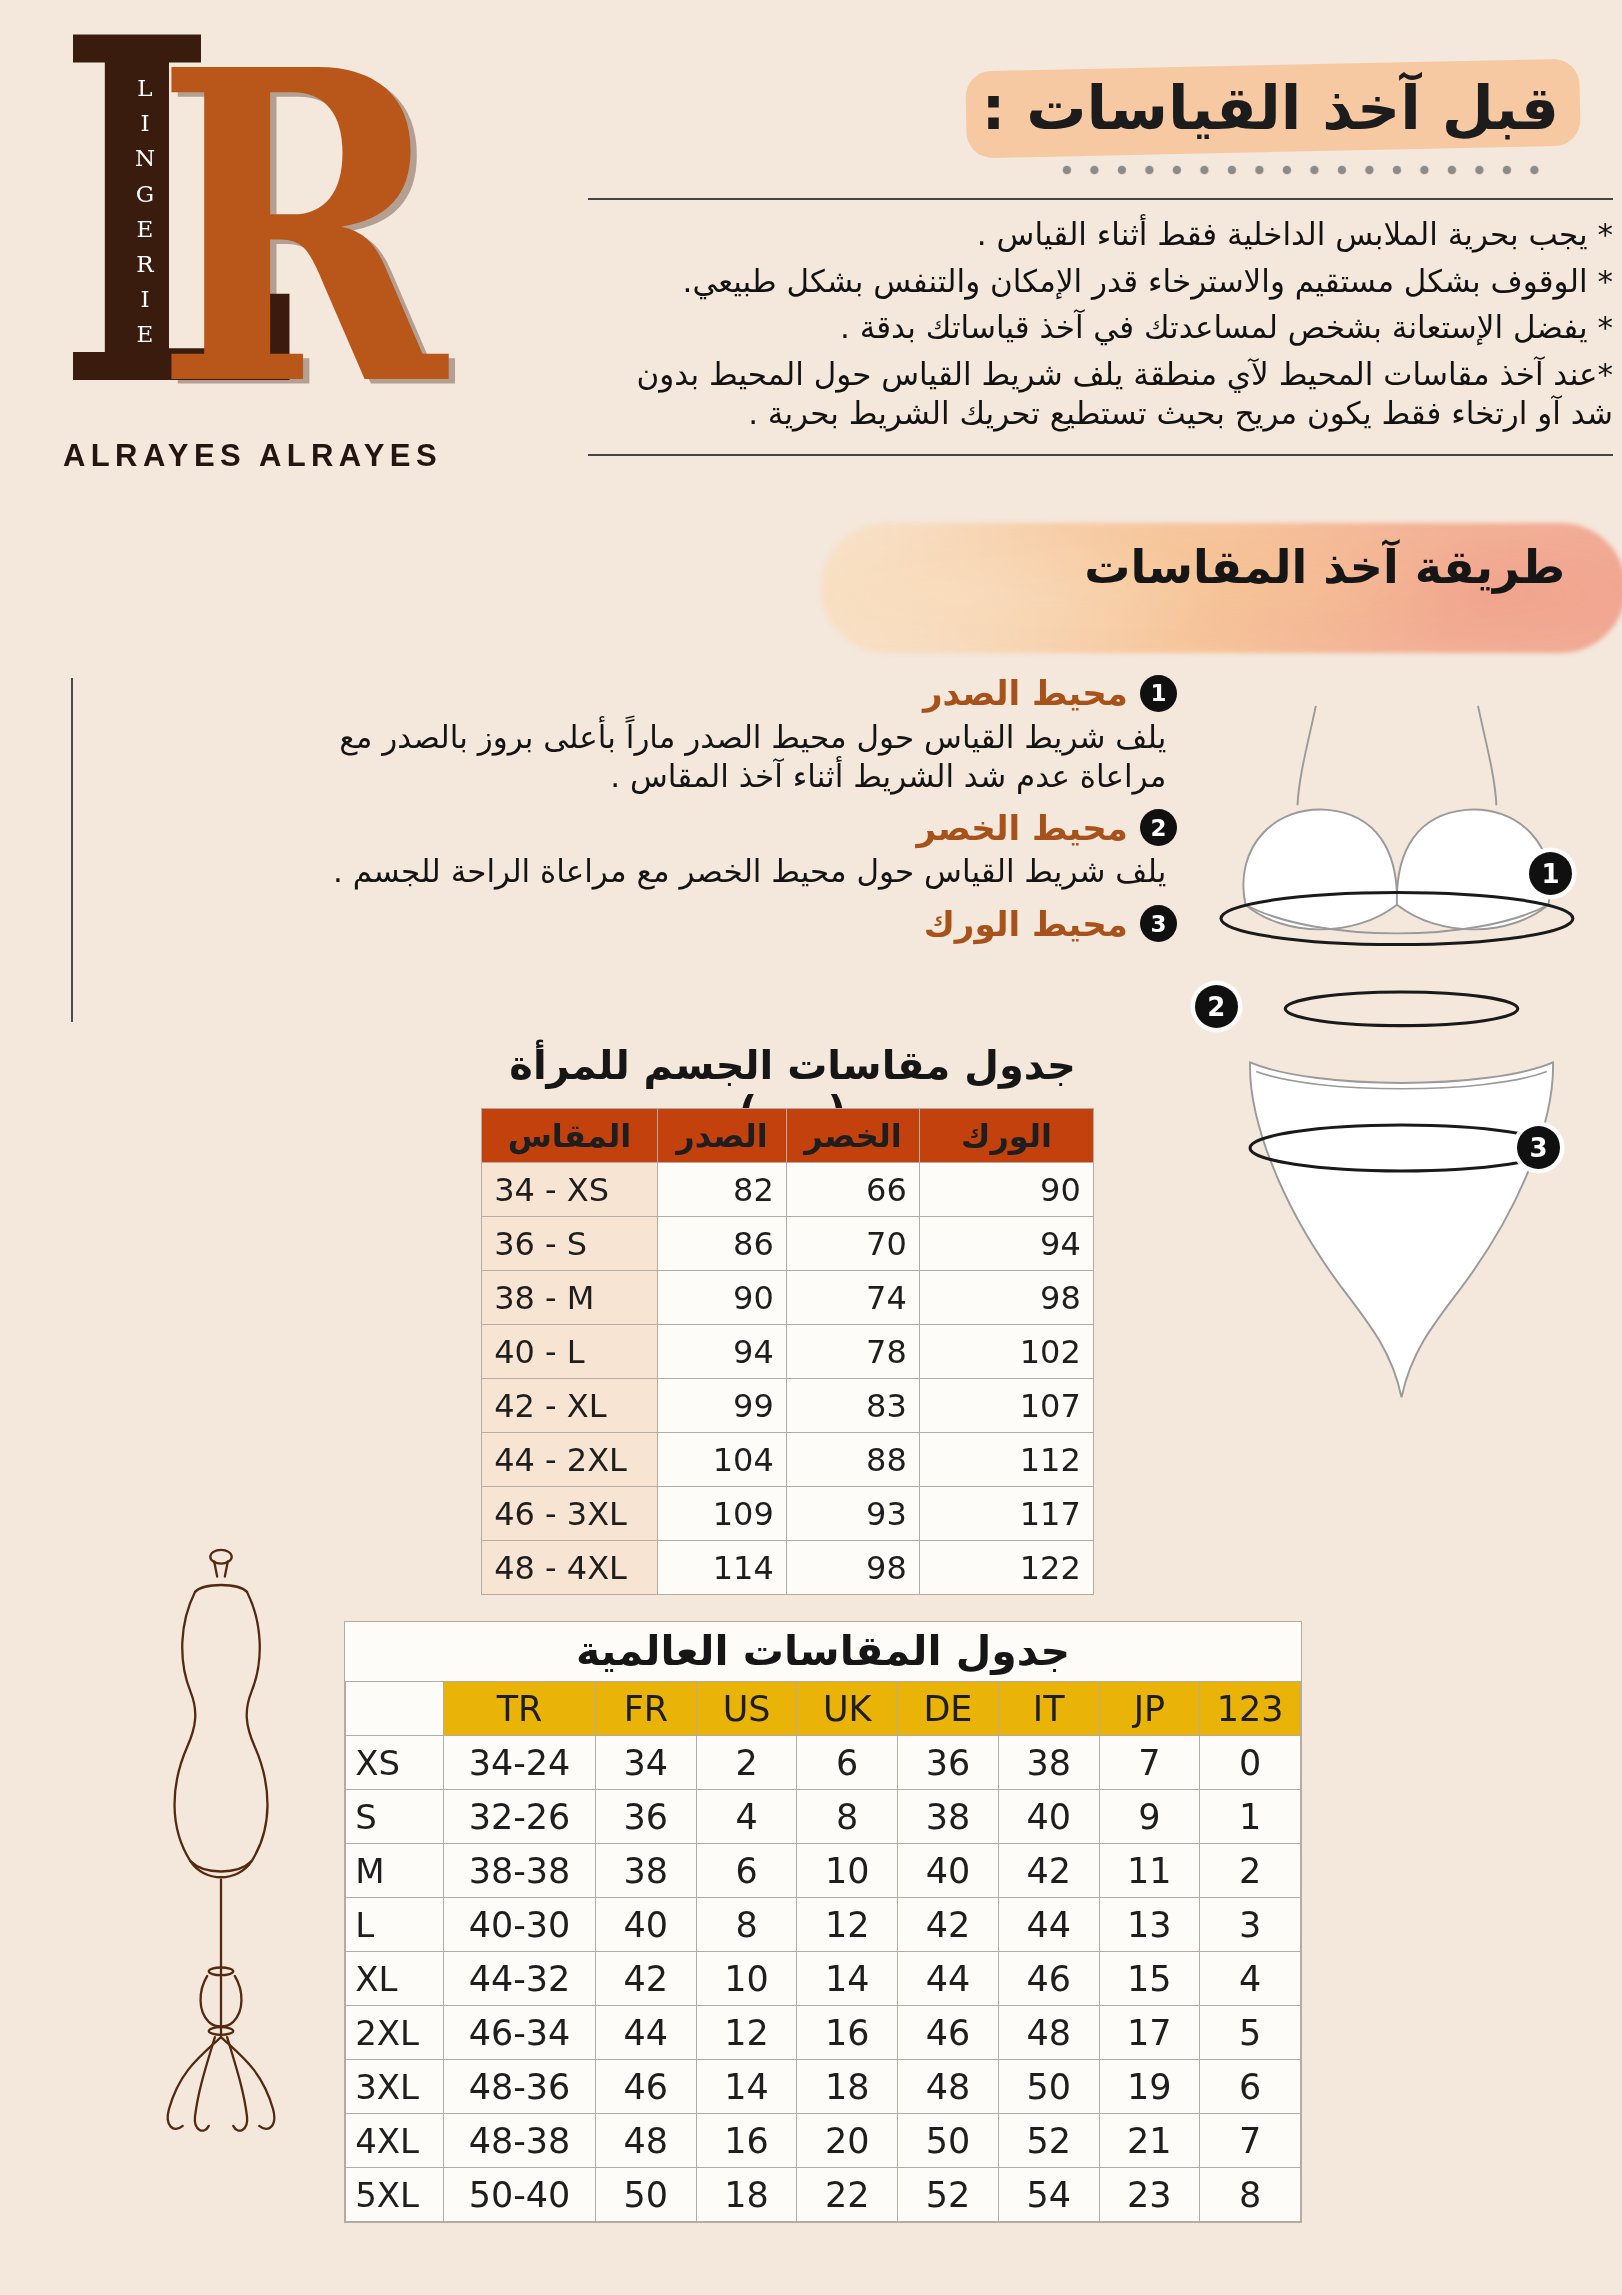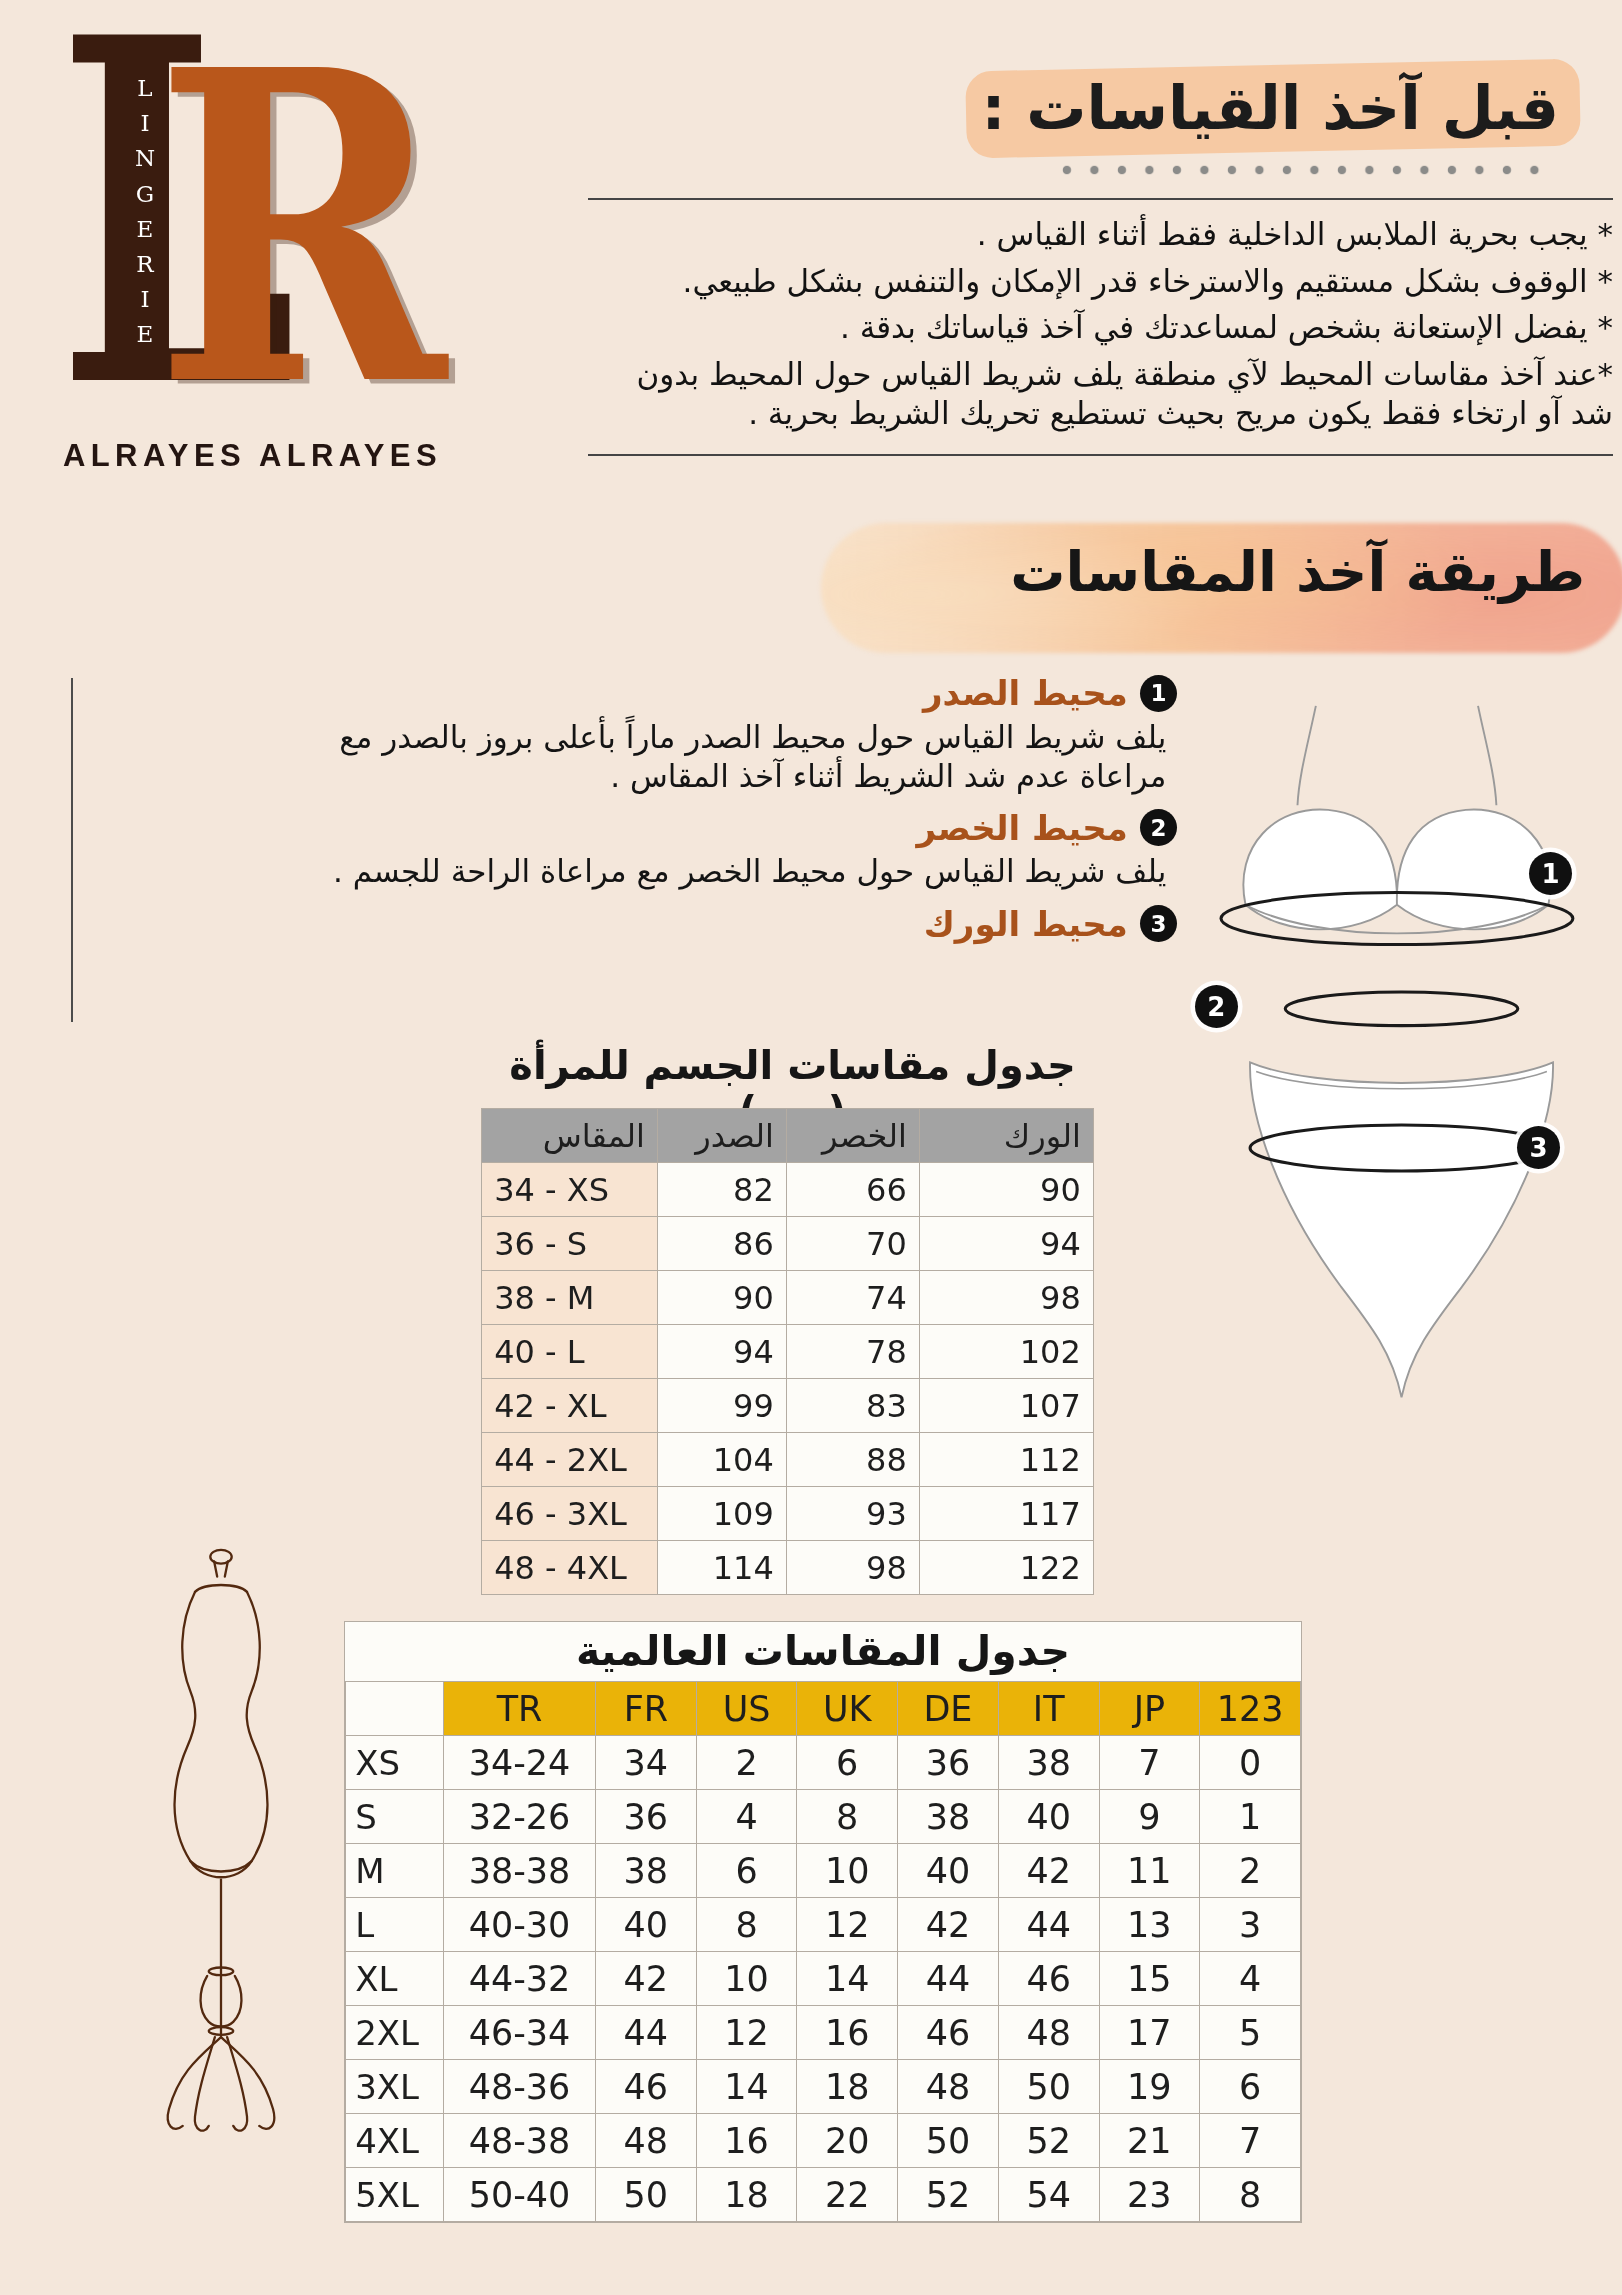--- a/index.html
+++ b/index.html
@@ -53,22 +53,22 @@
   .swoosh {
     position:absolute; left:821px; top:523px; width:805px; height:130px; border-radius:69px;
     background:
       radial-gradient(55% 85% at 12% 55%, rgba(248,221,190,.95) 0%, rgba(248,221,190,0) 70%),
       radial-gradient(55% 95% at 45% 45%, rgba(246,196,150,.95) 0%, rgba(246,196,150,0) 72%),
       radial-gradient(60% 100% at 82% 55%, rgba(240,162,140,.95) 0%, rgba(240,162,140,0) 75%),
       linear-gradient(90deg, rgba(249,226,199,.75), rgba(246,193,148,.85) 45%, rgba(241,167,146,.9));
     filter:blur(2.3px);
   }
   .method-title {
-    position:absolute; top:540px; right:38px; direction:rtl;
-    font-size:55px; font-weight:bold; color:#161616;
+    position:absolute; top:540px; right:58px; direction:rtl;
+    font-size:46px; font-weight:bold; color:#161616;
   }
 
   .vline { position:absolute; left:71px; top:678px; width:2.3px; height:344px; background:#4c4c4c; }
 
   .steps { position:absolute; top:673px; right:446px; width:1087px; direction:rtl; text-align:right; }
   .step { margin-bottom:7.7px; }
   .step-head { display:flex; align-items:center; gap:12.2px; }
   .step-num {
     flex:0 0 auto; width:37px; height:37px; border-radius:50%; background:#101010; color:#fff;
     display:flex; align-items:center; justify-content:center; font-size:23px; font-weight:bold;
@@ -90,21 +90,21 @@
 
   
   .body-title {
     position:absolute; left:481px; top:1042px; width:623px; direction:rtl; text-align:center;
     font-size:40px; font-weight:bold; color:#161616;
   }
   .body-table {
     position:absolute; left:481px; top:1108px; border-collapse:collapse; font-size:32px; color:#1e1e1e;
   }
   .body-table th, .body-table td { border:1.5px solid #b4aca2; height:54px; padding:0 12.2px; }
-  .body-table th { background:#a3a3a3; font-weight:normal; text-align:right; }
+  .body-table th { background:#c2410c; font-weight:bold; text-align:center; }
   .body-table th:nth-child(1){ width:176px; }
   .body-table th:nth-child(2){ width:129px; }
   .body-table th:nth-child(3){ width:133px; }
   .body-table th:nth-child(4){ width:174px; }
   .body-table td { background:#fdfcf8; text-align:right; }
   .body-table td.first { background:#f8e4d2; direction:ltr; text-align:left; }
 
   
   .intl-wrap {
     position:absolute; left:344px; top:1621px; width:958px;

